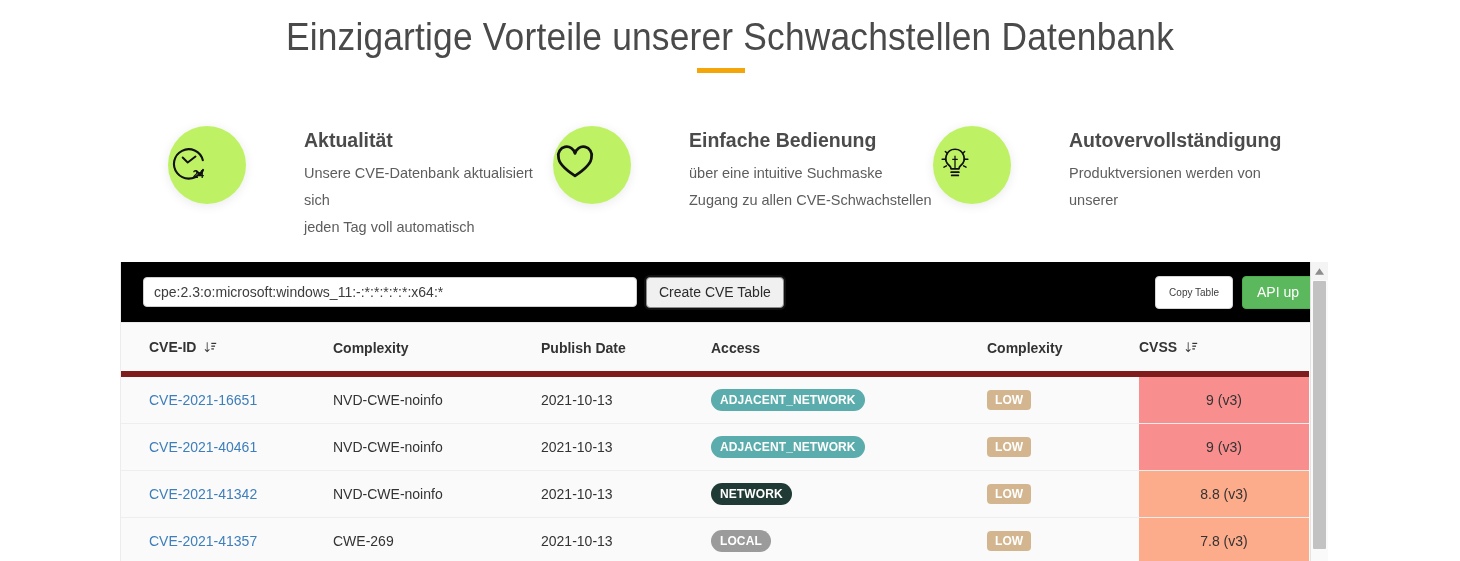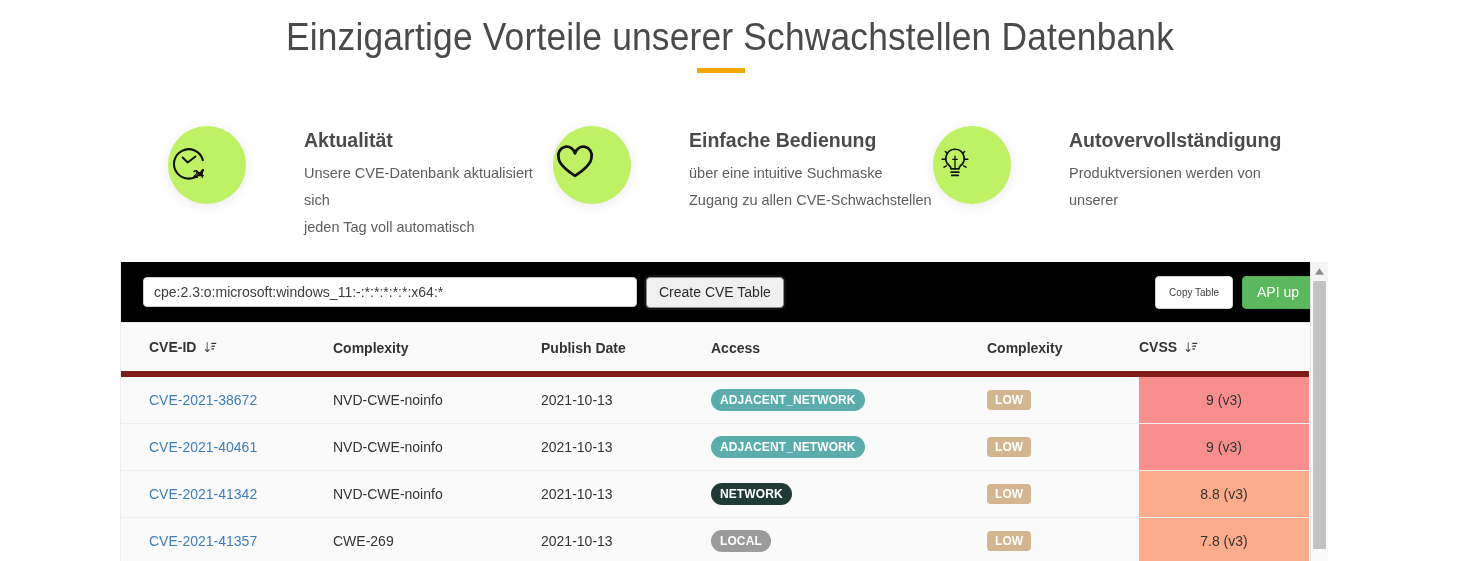--- a/index.html
+++ b/index.html
@@ -244,21 +244,21 @@
                   <rect x="9" y="2.2" width="6" height="1.5"></rect>
                   <rect x="9" y="5.6" width="4.6" height="1.5"></rect>
                   <rect x="9" y="9" width="3.2" height="1.5"></rect>
                 </svg>
               </span>
             </th>
           </tr>
         </thead>
         <tbody id="cve-body">
             <tr>
-              <td class="col-id cell-id"><a href="#">CVE-2021-38672</a></td>
+              <td class="col-id cell-id"><a href="#">CVE-2021-16651</a></td>
               <td class="col-desc">NVD-CWE-noinfo</td>
               <td class="col-date">2021-10-13</td>
               <td class="col-acc"><span class="badge" style="background:#5bacac">ADJACENT_NETWORK</span></td>
               <td class="col-cplx"><span class="badge badge-sm" style="background:#d3b68f">LOW</span></td>
               <td class="col-cvss cell-cvss" style="background:#f98e8e">9 (v3)</td>
             </tr>
             <tr>
               <td class="col-id cell-id"><a href="#">CVE-2021-40461</a></td>
               <td class="col-desc">NVD-CWE-noinfo</td>
               <td class="col-date">2021-10-13</td>

